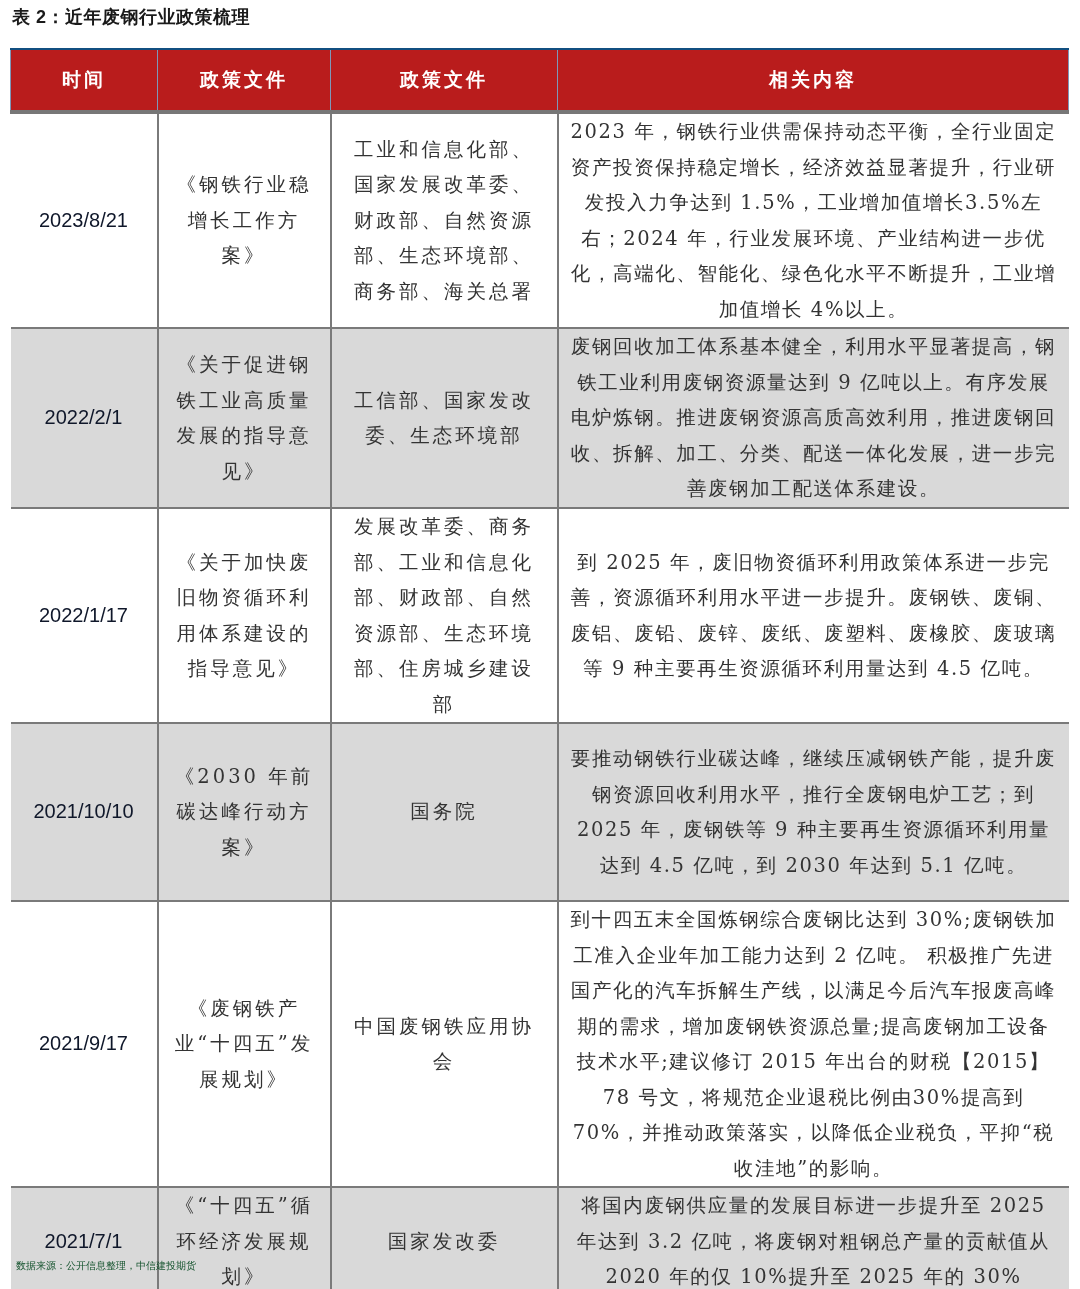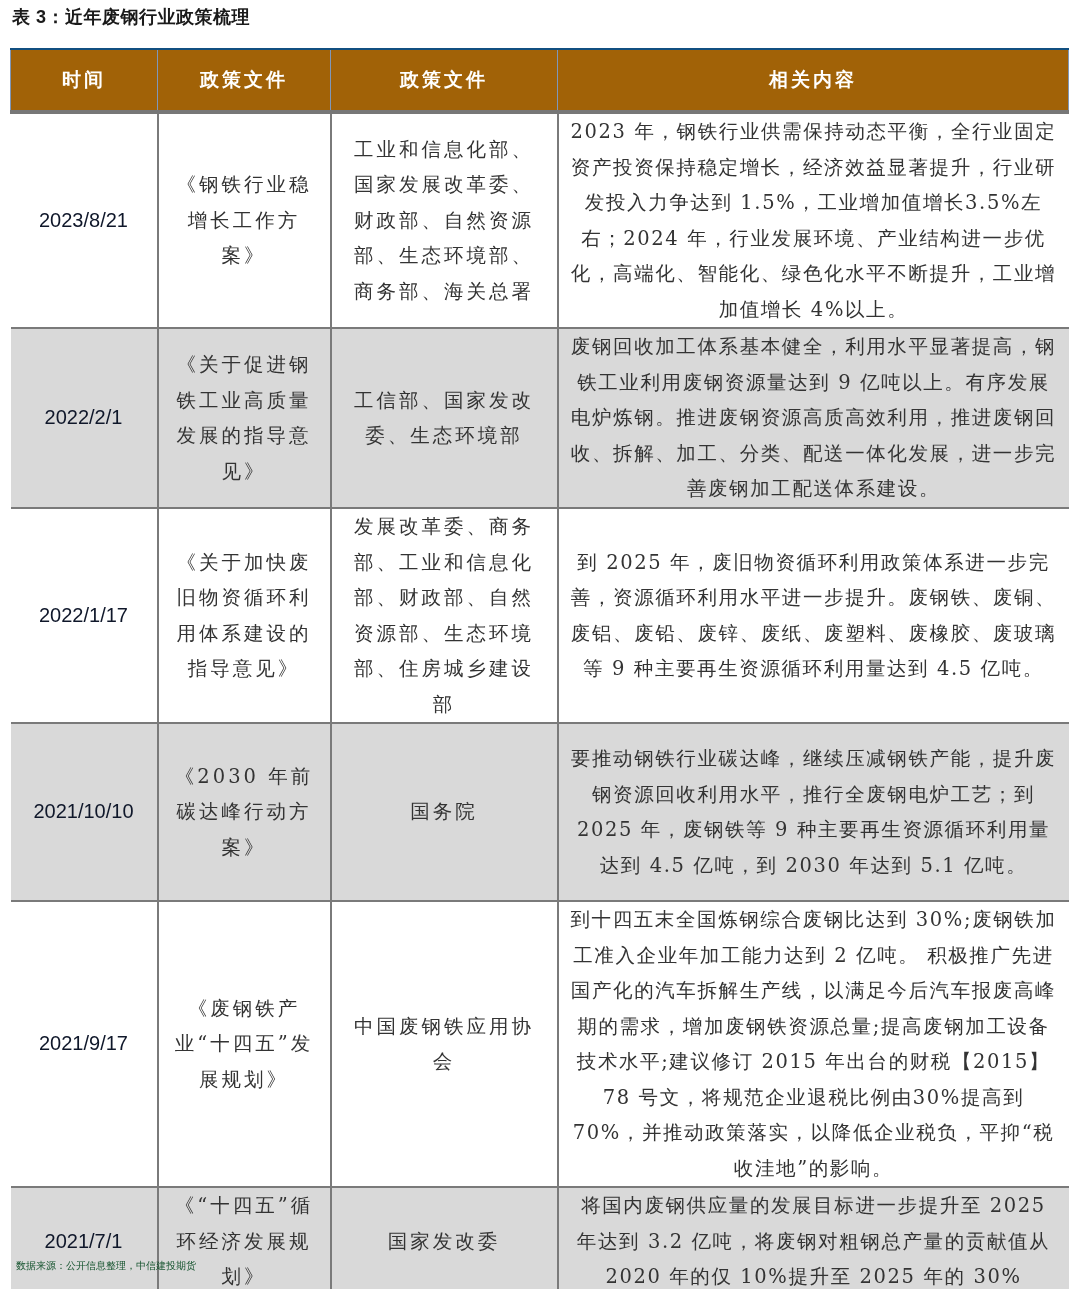--- a/index.html
+++ b/index.html
@@ -15,21 +15,21 @@
   }
   table.policy {
     position: absolute; left: 10px; top: 48px;
     width: 1058px; border-collapse: collapse; table-layout: fixed;
   }
   table.policy col.c1 { width: 147px; }
   table.policy col.c2 { width: 173px; }
   table.policy col.c3 { width: 227px; }
   table.policy col.c4 { width: 511px; }
   thead th {
-    background: #a16207; color: #ffffff; height: 60px;
+    background: #b91c1c; color: #ffffff; height: 60px;
     font-family: "DejaVu Serif", "Liberation Serif", serif;
     font-weight: bold; font-size: 19px; letter-spacing: 3px;
     border-top: 2px solid #114f80;
     border-bottom: 4px solid #777777;
     border-left: 1px solid #7f97b8; border-right: 1px solid #7f97b8;
     text-align: center; vertical-align: middle; padding: 0;
   }
   tbody td {
     border: 2px solid #7a7a7a;
     text-align: center; vertical-align: middle;
@@ -50,21 +50,21 @@
   tbody tr td:last-child { border-right: none; }
   .footer {
     position: absolute; left: 16px; top: 1259px;
     font-family: "Liberation Sans", "DejaVu Sans", sans-serif;
     font-weight: normal; font-size: 10px; color: #14532d;
   }
 </style>
 </head>
 <body>
 
-<div class="title">表 3：近年废钢行业政策梳理</div>
+<div class="title">表 2：近年废钢行业政策梳理</div>
 
 <table class="policy">
   <colgroup>
     <col class="c1">
       <col class="c2">
       <col class="c3">
       <col class="c4">
   </colgroup>
   <thead>
     <tr>

